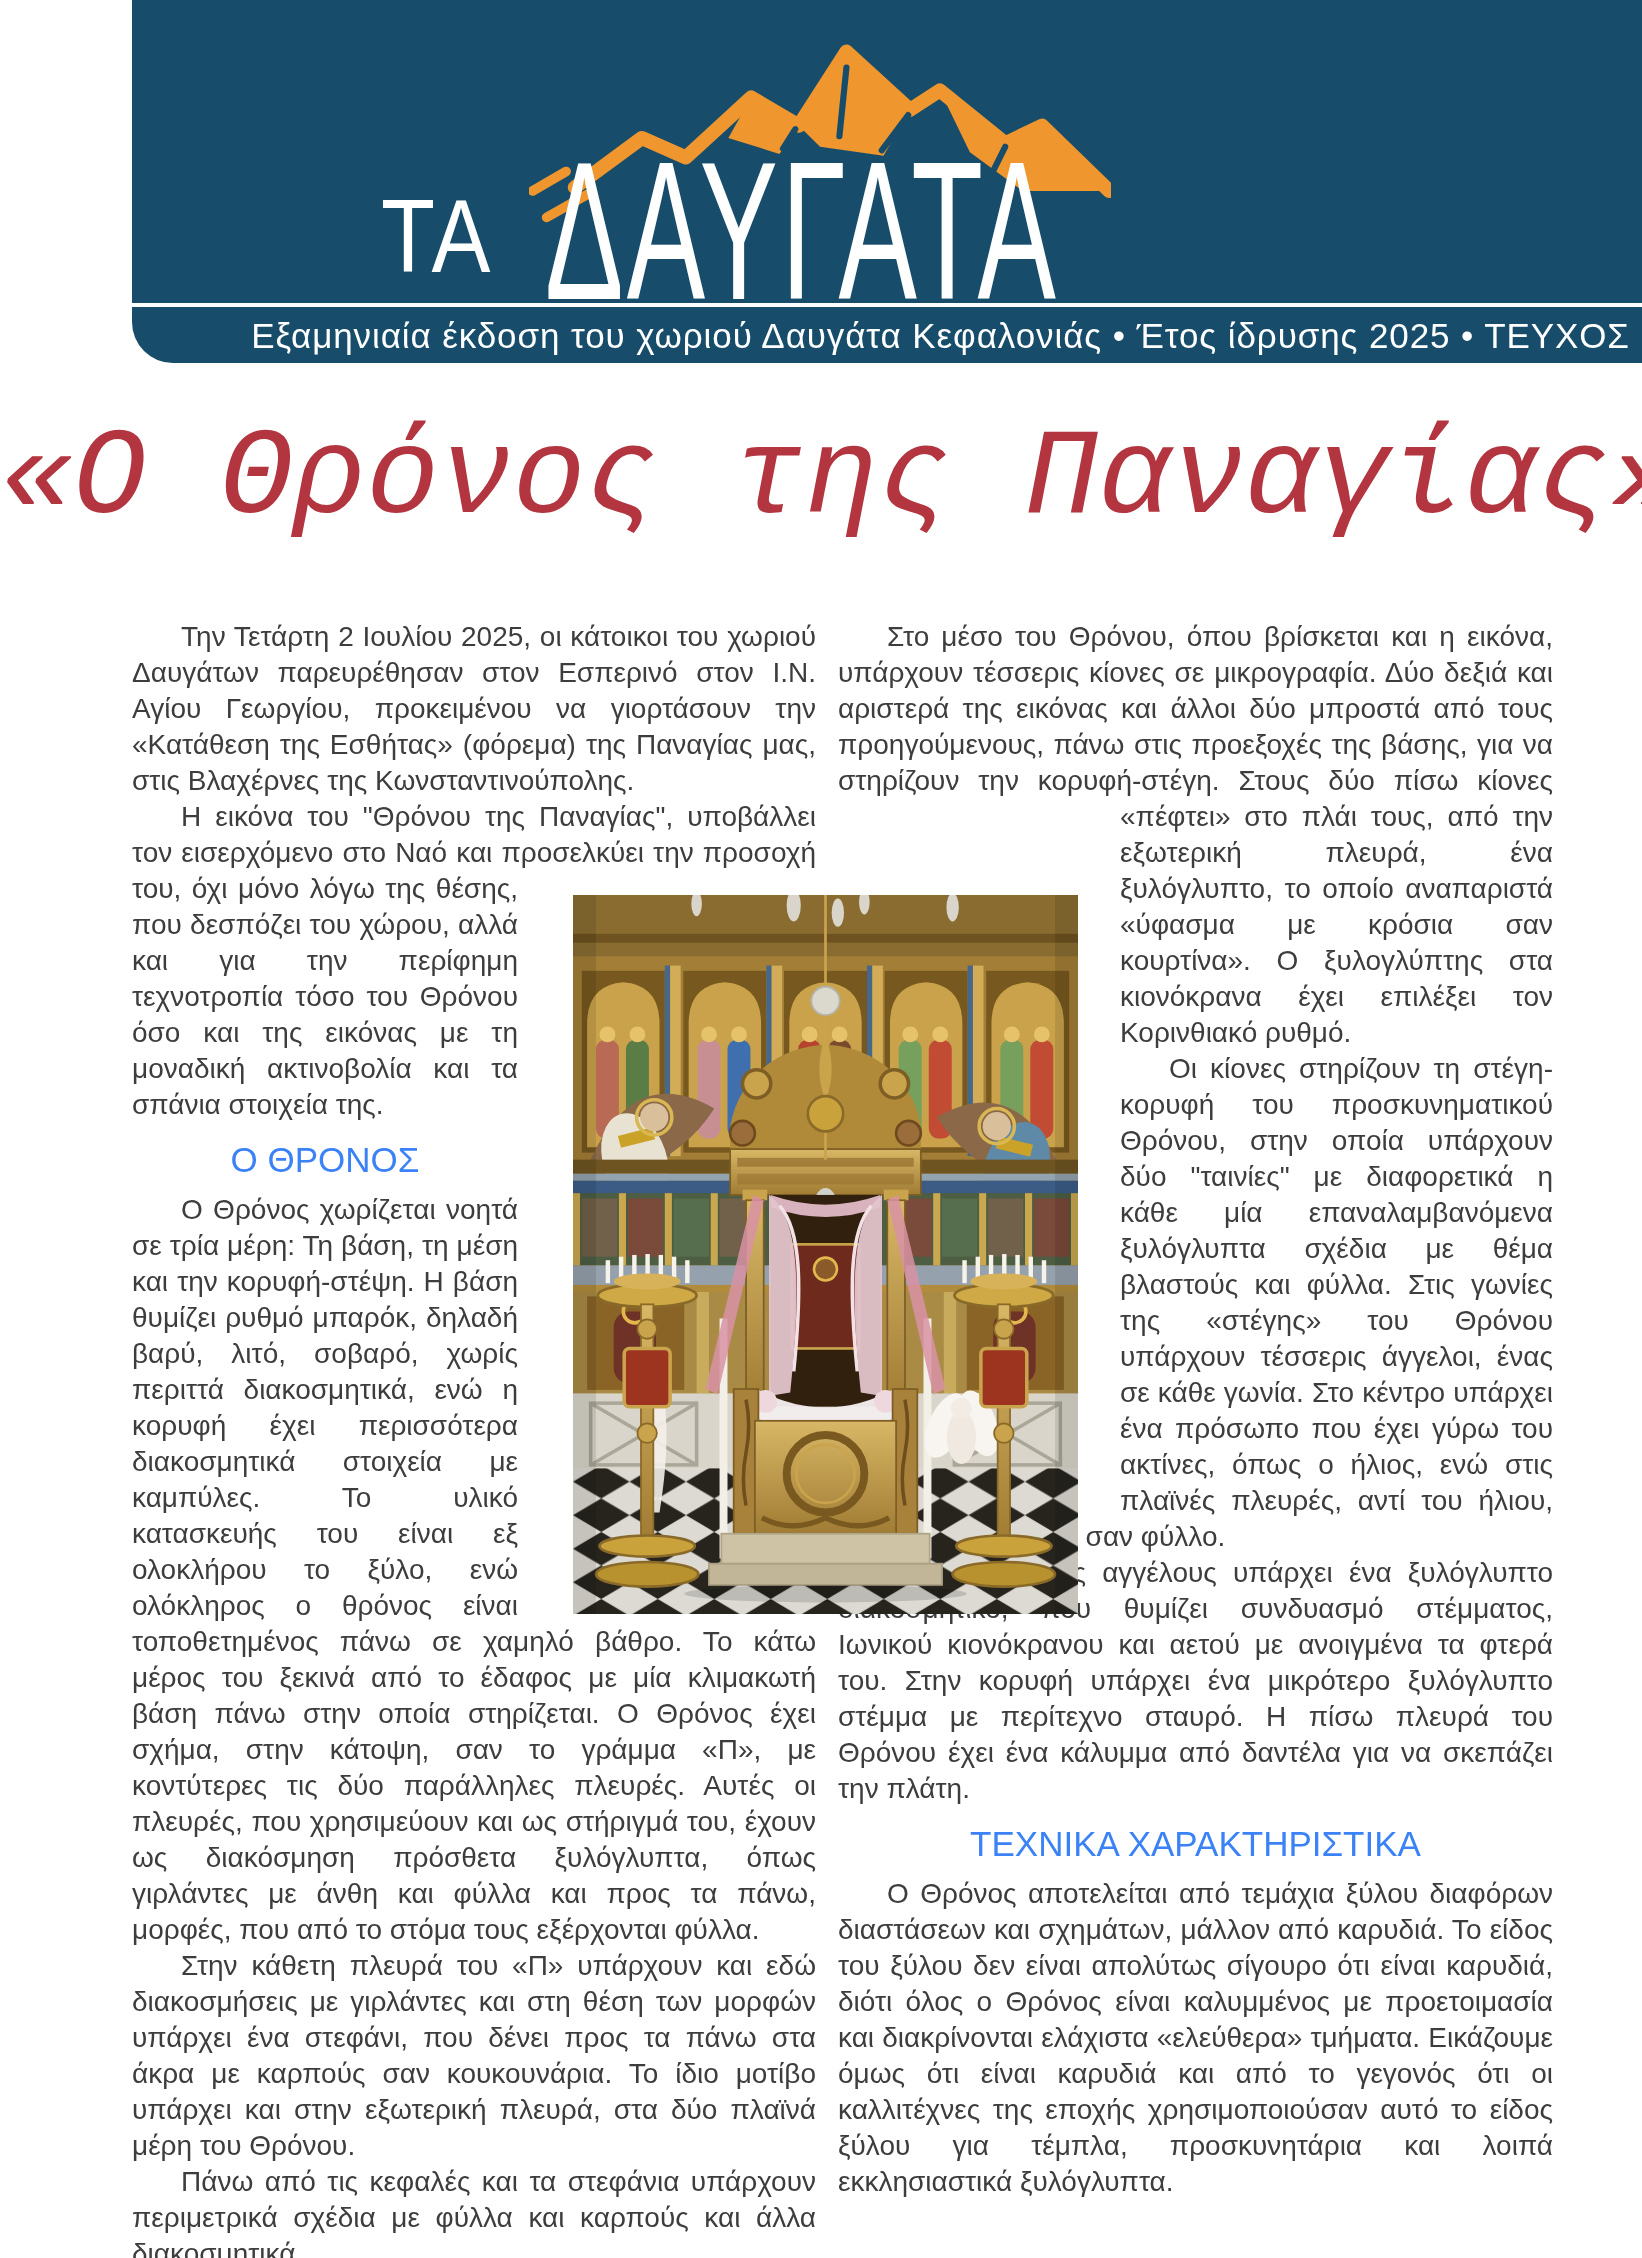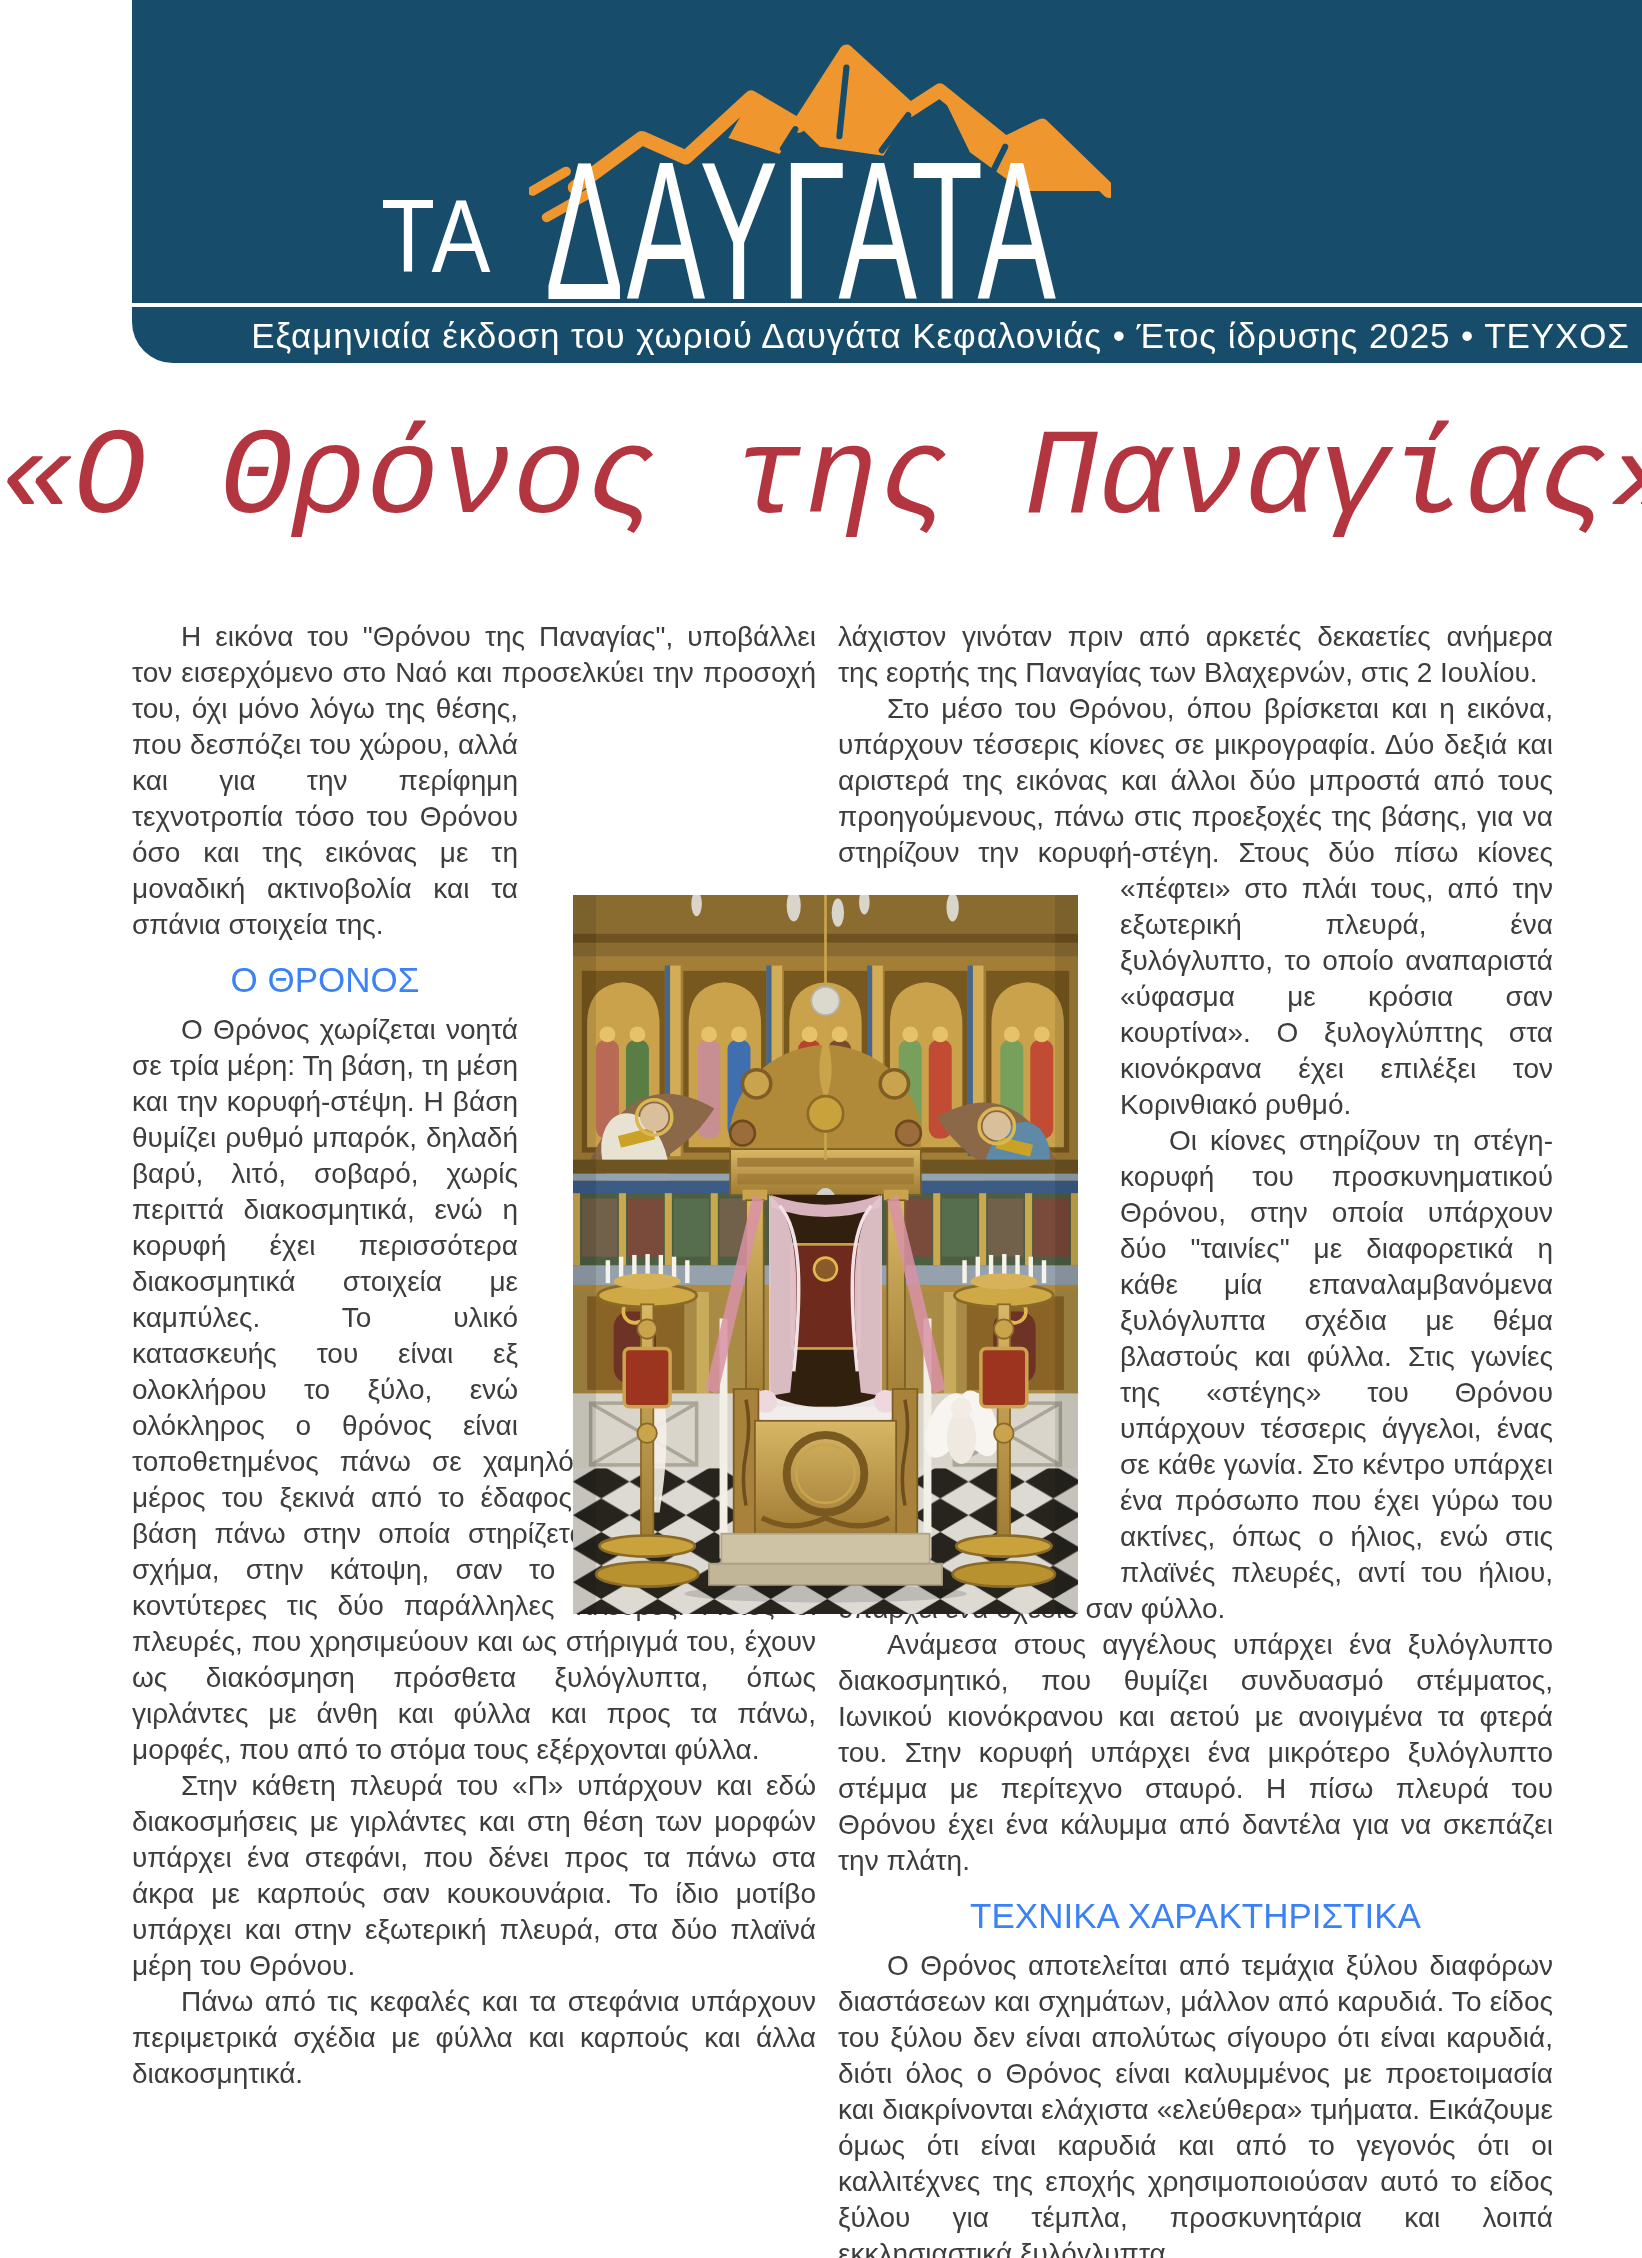--- a/index.html
+++ b/index.html
@@ -65,31 +65,31 @@
   </svg>
   <div class="title-ta">ΤΑ</div>
   <div class="title-big">ΔΑΥΓΑΤΑ</div>
   <div class="mast-rule"></div>
   <div class="tagline">Εξαμηνιαία έκδοση του χωριού Δαυγάτα Κεφαλονιάς • Έτος ίδρυσης 2025 • ΤΕΥΧΟΣ 2</div>
 </div>
 
 <div class="headline">«Ο Θρόνος της Παναγίας»</div>
 
 <div class="col col-left">
+  <p class="ind"><span>Την Τετάρτη 2 Ιουλίου 2025, οι κάτοικοι του χωριού Δαυγάτων παρευρέθησαν στον Εσπερινό στον Ι.Ν. Αγίου Γεωργίου, προκειμένου να γιορτάσουν την «Κατάθεση της Εσθήτας» (φόρεμα) της Παναγίας μας, στις Βλαχέρνες της Κωνσταντινούπολης.</span></p>
   <p class="ind"><span>Η εικόνα του "Θρόνου της Παναγίας", υποβάλλει τον εισερχόμενο στο Ναό και προσελκύει την προσοχή του, όχι</span><span class="spacer-r"></span>
   <span>μόνο λόγω της θέσης, που δεσπόζει του χώρου, αλλά και για την περίφημη τεχνοτροπία τόσο του Θρόνου όσο και της εικόνας με τη μοναδική ακτινοβολία και τα σπάνια στοιχεία της.</span></p>
   <h3 class="sec-head">Ο ΘΡΟΝΟΣ</h3>
   <p class="ind">Ο Θρόνος χωρίζεται νοητά σε τρία μέρη: Τη βάση, τη μέση και την κορυφή-στέψη. Η βάση θυμίζει ρυθμό μπαρόκ, δηλαδή βαρύ, λιτό, σοβαρό, χωρίς περιττά διακοσμητικά, ενώ η κορυφή έχει περισσότερα διακοσμητικά στοιχεία με καμπύλες. Το υλικό κατασκευής του είναι εξ ολοκλήρου το ξύλο, ενώ ολόκληρος ο θρόνος είναι τοποθετημένος πάνω σε χαμηλό βάθρο. Το κάτω μέρος του ξεκινά από το έδαφος με μία κλιμακωτή βάση πάνω στην οποία στηρίζεται. Ο Θρόνος έχει σχήμα, στην κάτοψη, σαν το γράμμα «Π», με κοντύτερες τις δύο παράλληλες πλευρές. Αυτές οι πλευρές, που χρησιμεύουν και ως στήριγμά του, έχουν ως διακόσμηση πρόσθετα ξυλόγλυπτα, όπως γιρλάντες με άνθη και φύλλα και προς τα πάνω, μορφές, που από το στόμα τους εξέρχονται φύλλα.</p>
   <p class="ind">Στην κάθετη πλευρά του «Π» υπάρχουν και εδώ διακοσμήσεις με γιρλάντες και στη θέση των μορφών υπάρχει ένα στεφάνι, που δένει προς τα πάνω στα άκρα με καρπούς σαν κουκουνάρια. Το ίδιο μοτίβο υπάρχει και στην εξωτερική πλευρά, στα δύο πλαϊνά μέρη του Θρόνου.</p>
   <p class="ind">Πάνω από τις κεφαλές και τα στεφάνια υπάρχουν περιμετρικά σχέδια με φύλλα και καρπούς και άλλα διακοσμητικά.</p>
 
 </div>
 
 <div class="col col-right">
-  <p>λάχιστον γινόταν πριν από αρκετές δεκαετίες ανήμερα της εορτής της Παναγίας των Βλαχερνών, στις 2 Ιουλίου.</p>
   <p class="ind"><span>Στο μέσο του Θρόνου, όπου βρίσκεται και η εικόνα, υπάρχουν τέσσερις κίονες σε μικρογραφία. Δύο δεξιά και αριστερά της εικόνας και άλλοι δύο μπροστά από τους προηγούμενους, πάνω στις προεξοχές της βάσης, για να στηρίζουν την κορυφή-στέγη. Στους δύο πίσω κίονες «πέφτει» στο πλάι</span><span class="spacer-l"></span>
   <span>τους, από την εξωτερική πλευρά, ένα ξυλόγλυπτο, το οποίο αναπαριστά «ύφασμα με κρόσια σαν κουρτίνα». Ο ξυλογλύπτης στα κιονόκρανα έχει επιλέξει τον Κορινθιακό ρυθμό.</span></p>
   <p class="ind">Οι κίονες στηρίζουν τη στέγη-κορυφή του προσκυνηματικού Θρόνου, στην οποία υπάρχουν δύο "ταινίες" με διαφορετικά η κάθε μία επαναλαμβανόμενα ξυλόγλυπτα σχέδια με θέμα βλαστούς και φύλλα. Στις γωνίες της «στέγης» του Θρόνου υπάρχουν τέσσερις άγγελοι, ένας σε κάθε γωνία. Στο κέντρο υπάρχει ένα πρόσωπο που έχει γύρω του ακτίνες, όπως ο ήλιος, ενώ στις πλαϊνές πλευρές, αντί του ήλιου, υπάρχει ένα σχέδιο σαν φύλλο.</p>
   <p class="ind">Ανάμεσα στους αγγέλους υπάρχει ένα ξυλόγλυπτο διακοσμητικό, που θυμίζει συνδυασμό στέμματος, Ιωνικού κιονόκρανου και αετού με ανοιγμένα τα φτερά του. Στην κορυφή υπάρχει ένα μικρότερο ξυλόγλυπτο στέμμα με περίτεχνο σταυρό. Η πίσω πλευρά του Θρόνου έχει ένα κάλυμμα από δαντέλα για να σκεπάζει την πλάτη.</p>
   <h3 class="sec-head">ΤΕΧΝΙΚΑ ΧΑΡΑΚΤΗΡΙΣΤΙΚΑ</h3>
   <p class="ind">Ο Θρόνος αποτελείται από τεμάχια ξύλου διαφόρων διαστάσεων και σχημάτων, μάλλον από καρυδιά. Το είδος του ξύλου δεν είναι απολύτως σίγουρο ότι είναι καρυδιά, διότι όλος ο Θρόνος είναι καλυμμένος με προετοιμασία και διακρίνονται ελάχιστα «ελεύθερα» τμήματα. Εικάζουμε όμως ότι είναι καρυδιά και από το γεγονός ότι οι καλλιτέχνες της εποχής χρησιμοποιούσαν αυτό το είδος ξύλου για τέμπλα, προσκυνητάρια και λοιπά εκκλησιαστικά ξυλόγλυπτα.</p>
 
 </div>
 
 <div class="photo">

